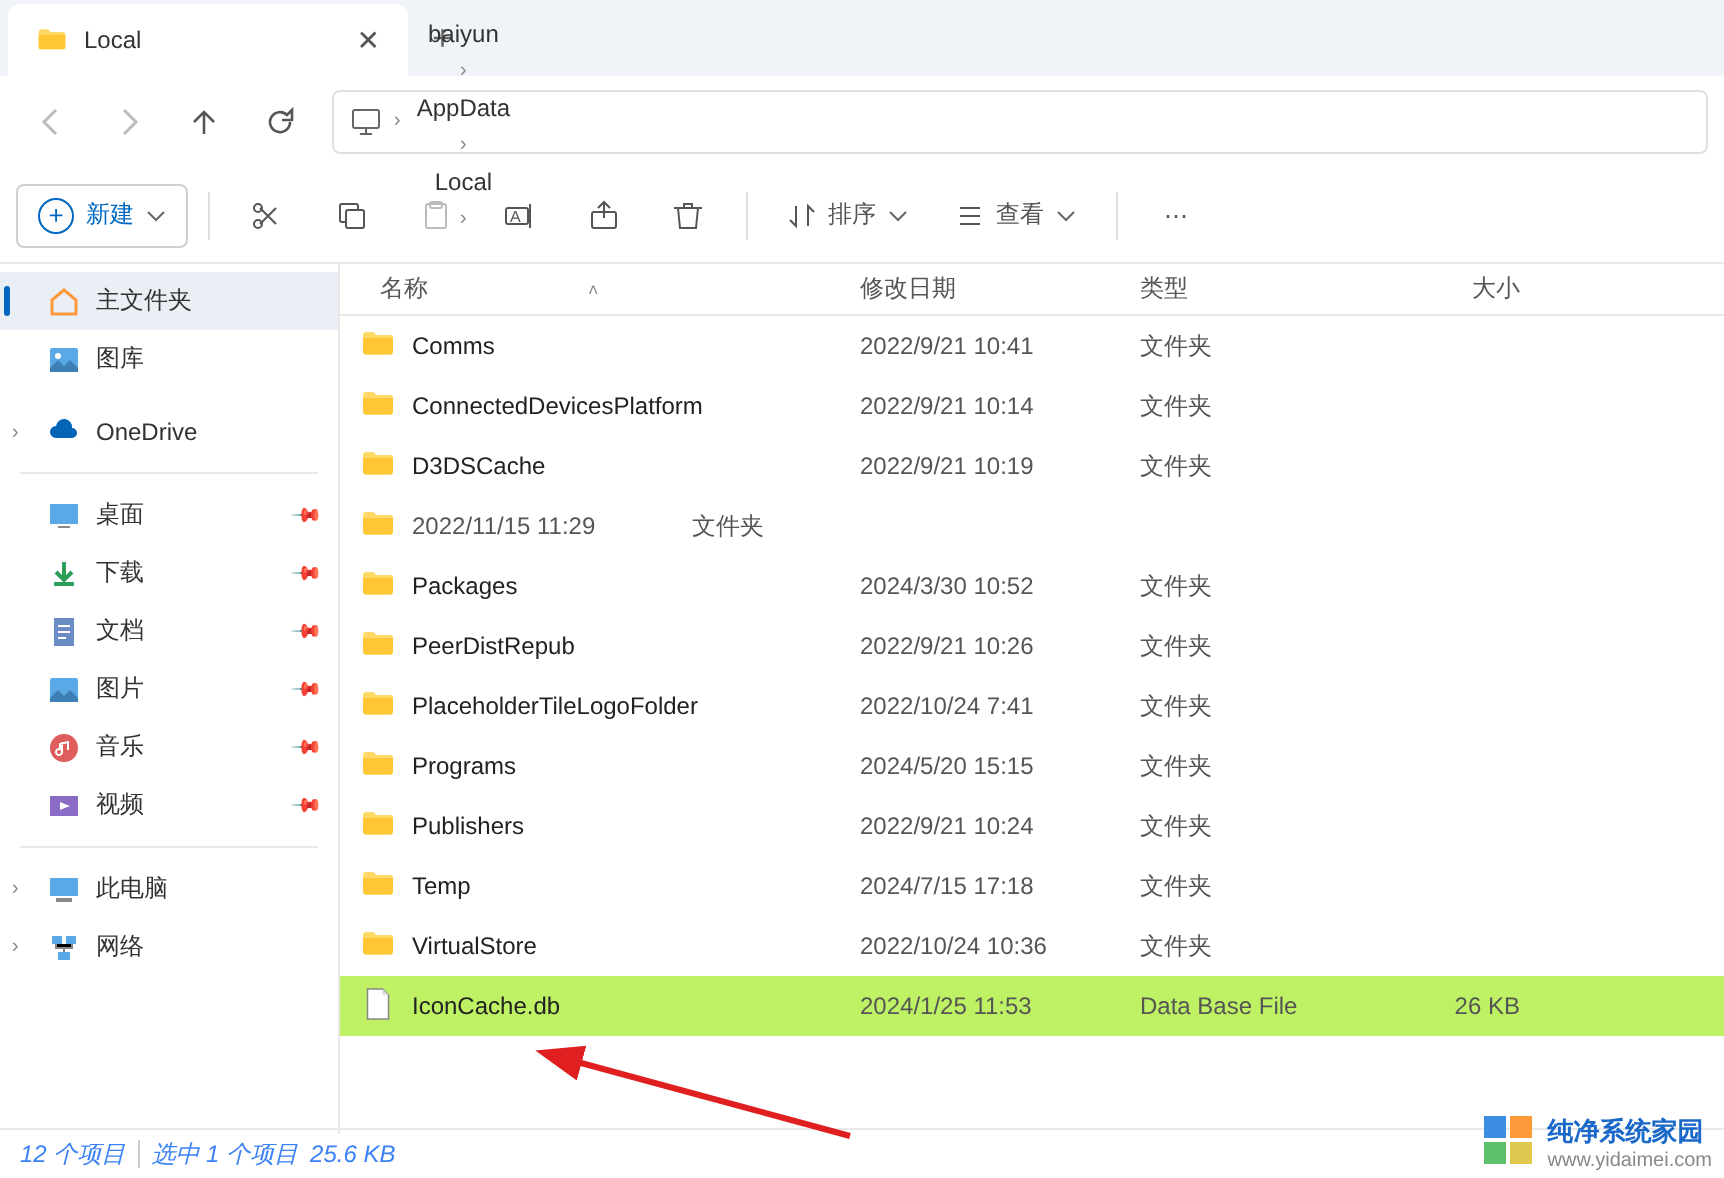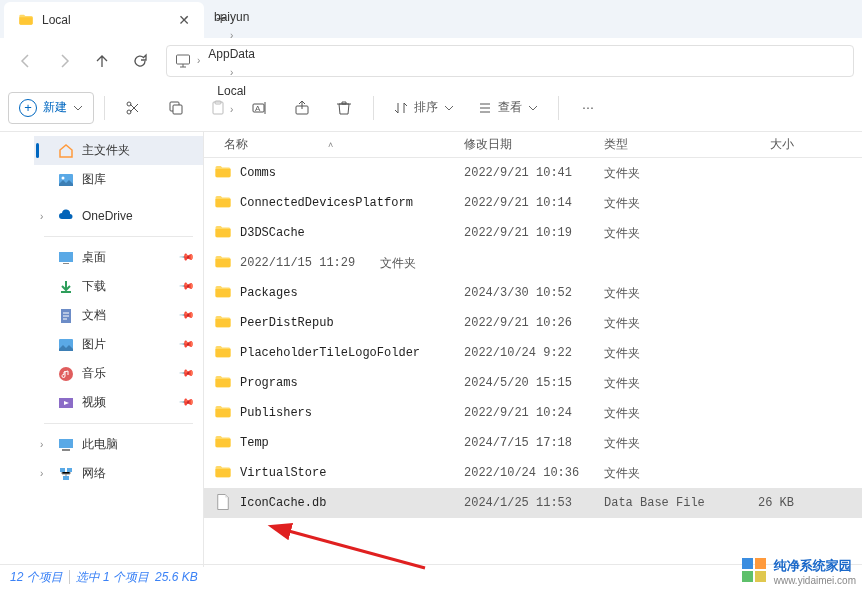--- a/index.html
+++ b/index.html
@@ -22,40 +22,40 @@
     .chevron { color: #888; font-size: 10px; padding: 0 2px; }
     
     .toolbar { display: flex; align-items: center; height: 48px; padding: 0 8px; gap: 4px; border-bottom: 1px solid #e8e8e8; }
     .tool-new { display: flex; align-items: center; gap: 6px; padding: 6px 10px; border: 1px solid #d0d0d0; border-radius: 4px; cursor: pointer; color: #0067c0; }
     .tool-new .plus { width: 18px; height: 18px; border: 1.5px solid #0067c0; border-radius: 50%; display: flex; align-items: center; justify-content: center; font-size: 13px; line-height: 1;}
     .divider { width: 1px; height: 24px; background: #e0e0e0; margin: 0 6px; }
     .tool-btn { width: 38px; height: 38px; display: flex; align-items: center; justify-content: center; color: #555; cursor: pointer; border-radius: 4px; }
     .tool-btn.sort, .tool-btn.view { width: auto; gap: 6px; padding: 0 10px; }
     
     .main { display: flex; height: calc(100% - 38px - 46px - 48px - 22px); }
-    .sidebar { width: 170px; border-right: 1px solid #e8e8e8; overflow-y: auto; padding: 4px 0; margin-left: 34px; }
+    .sidebar { width: 170px; border-right: 1px solid #e8e8e8; overflow-y: auto; padding: 4px 0; }
     .side-item { display: flex; align-items: center; gap: 8px; padding: 6px 10px 6px 24px; position: relative; cursor: pointer; color: #333; }
     .side-item.active { background: #eaeef5; }
     .side-item.active::before { content: ''; position: absolute; left: 2px; top: 7px; bottom: 7px; width: 3px; background: #0067c0; border-radius: 2px; }
     .side-item .pin { margin-left: auto; color: #888; font-size: 10px; transform: rotate(45deg); }
     .side-item .expand { position: absolute; left: 6px; font-size: 10px; color: #888; }
     .side-divider { height: 1px; background: #e8e8e8; margin: 6px 10px; }
     .side-icon { width: 16px; height: 16px; display: flex; align-items: center; justify-content: center; }
     
     .content { flex: 1; display: flex; flex-direction: column; overflow: hidden; }
     .columns { display: flex; padding: 4px 0; border-bottom: 1px solid #e8e8e8; color: #555; font-size: 12px; }
     .col-name { width: 260px; padding-left: 20px; display: flex; align-items: center; gap: 80px; }
     .col-date { width: 140px; }
     .col-type { width: 120px; }
     .col-size { width: 70px; text-align: right;}
     .sort-ind { font-size: 9px; color: #888; }
     
-    .filelist { flex: 1; overflow-y: auto; font-family: Liberation Mono, monospace; }
+    .filelist { flex: 1; overflow-y: auto; }
     .file-row { display: flex; align-items: center; padding: 5px 0 5px 10px; cursor: pointer; }
-    .file-row.selected { background: #e5e5e5; }
+    .file-row.selected { background: #bef264; }
     .file-row .icon { width: 20px; height: 20px; margin-right: 6px; }
     .file-name { width: 224px; color: #222; }
     .file-date { width: 140px; color: #555; }
     .file-type { width: 120px; color: #555; }
     .file-size { width: 70px; color: #555; text-align: right;}
     
     .status { position: absolute; bottom: 0; left: 0; right: 0; height: 22px; border-top: 1px solid #e8e8e8; display: flex; align-items: center; gap: 6px; padding: 12px 10px; color: #3b82f6; font-size: 12px; font-style: italic; }
     .st-sep {width:1px; height:14px; background:#ccc;}
     
     .arrow-annotation { position: absolute; left: 175px; top: 508px; pointer-events: none; }
@@ -387,21 +387,21 @@
     <span class="file-size"></span>
         </div>
         <div class="file-row">
           <span class="icon">
             <svg viewBox="0 0 24 24" width="18" height="18">
               <path fill="#ffd968" d="M2 6a2 2 0 012-2h5l2 2h9a2 2 0 012 2v9a2 2 0 01-2 2H4a2 2 0 01-2-2V6z"></path>
               <path fill="#ffc735" d="M2 8h20v9a2 2 0 01-2 2H4a2 2 0 01-2-2V8z"></path>
             </svg>
           </span>
     <span class="file-name">PlaceholderTileLogoFolder</span>
-    <span class="file-date">2022/10/24 9:22</span>
+    <span class="file-date">2022/10/24 7:41</span>
     <span class="file-type">文件夹</span>
     <span class="file-size"></span>
         </div>
         <div class="file-row">
           <span class="icon">
             <svg viewBox="0 0 24 24" width="18" height="18">
               <path fill="#ffd968" d="M2 6a2 2 0 012-2h5l2 2h9a2 2 0 012 2v9a2 2 0 01-2 2H4a2 2 0 01-2-2V6z"></path>
               <path fill="#ffc735" d="M2 8h20v9a2 2 0 01-2 2H4a2 2 0 01-2-2V8z"></path>
             </svg>
           </span>

